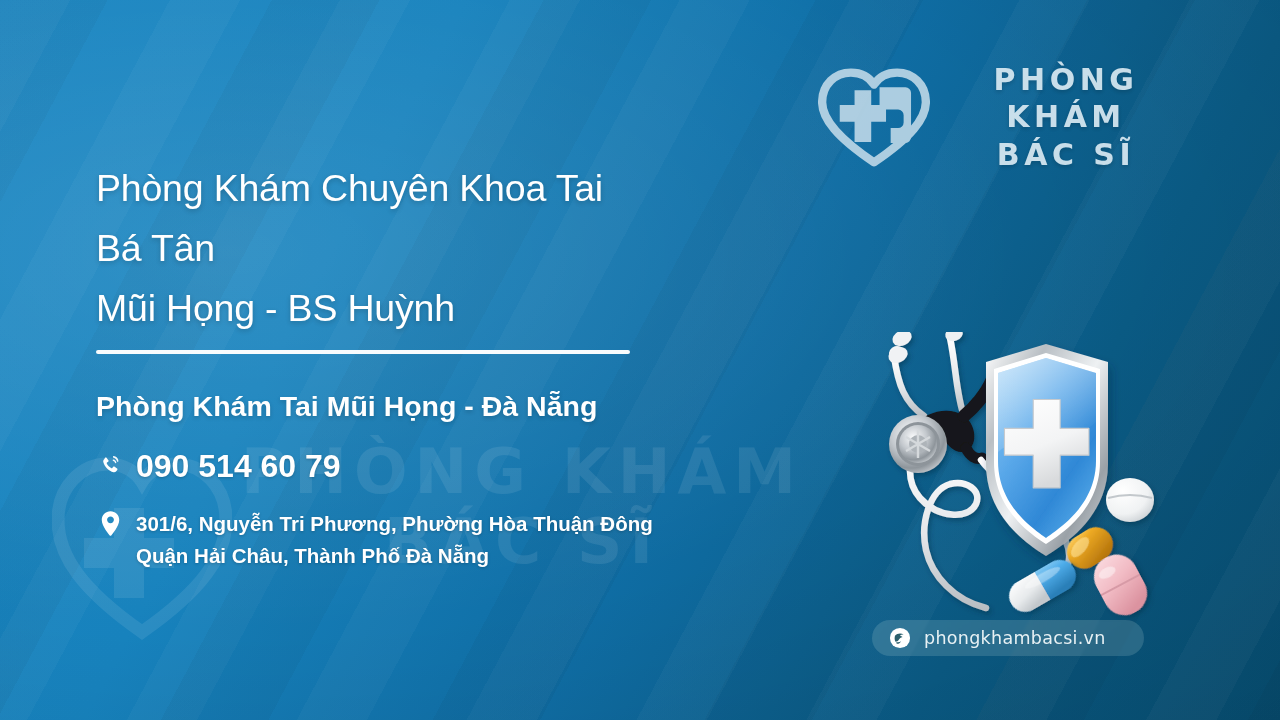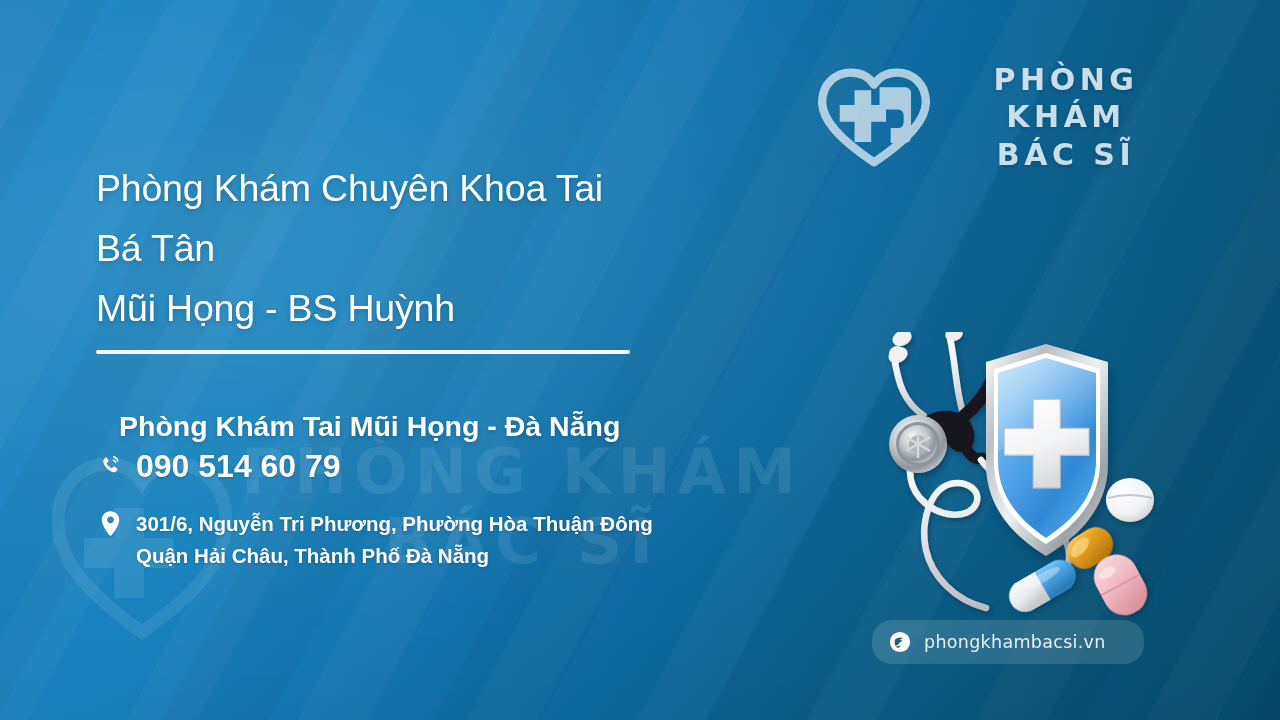--- a/index.html
+++ b/index.html
@@ -61,23 +61,23 @@
     color:#ffffff;font-weight:400;font-size:37.5px;line-height:60px;
     letter-spacing:-0.2px;
     text-shadow:0 2px 5px rgba(0,0,0,.20);
   }
   .headline .ln{display:block;white-space:nowrap;}
   .divider{
     position:absolute;top:350px;left:0;width:534px;height:4px;
     background:#ffffff;border-radius:2px;opacity:.97;
   }
   .subhead{
-    position:absolute;top:404px;left:0;width:720px;
+    position:absolute;top:384px;left:0;width:720px;
     color:#ffffff;font-weight:700;font-size:28.5px;line-height:44px;
-    white-space:nowrap;text-shadow:0 2px 4px rgba(0,0,0,.18);margin-left:23px;
+    white-space:nowrap;text-shadow:0 2px 4px rgba(0,0,0,.18);
   }
   .row{position:absolute;display:flex;align-items:flex-start;gap:14px;}
   .row-phone{top:452px;left:2px;}
   .row-addr{top:508px;left:2px;}
   .ico{flex:0 0 auto;width:24px;display:flex;justify-content:center;padding-top:3px;}
   .ico svg{display:block;}
   .phone-txt{
     color:#ffffff;font-weight:700;font-size:32px;line-height:28px;white-space:nowrap;
     text-shadow:0 1px 3px rgba(0,0,0,.22);
   }
@@ -98,21 +98,21 @@
   }
   .logo-l1{font-size:30px;}
   .logo-l2{font-size:30px;}
 
   
   .illus{position:absolute;left:846px;top:332px;width:330px;height:290px;}
   .illus svg{display:block;width:100%;height:100%;}
 
   
   .site-pill{
-    position:absolute;left:872px;top:620px;width:272px;height:44px;
+    position:absolute;left:872px;top:620px;width:272px;height:36px;
     border-radius:20px;background:rgba(210,230,225,0.17);
     display:flex;align-items:center;gap:13px;padding:0 17px;box-sizing:border-box;
     backdrop-filter:blur(1px);
   }
   .globe{flex:0 0 auto;width:22px;height:22px;}
   .site-txt{
     color:#e8f1f4;font-size:17.5px;font-weight:400;letter-spacing:.3px;white-space:nowrap;
     font-family:"DejaVu Sans","Liberation Sans",sans-serif;
   }
 </style>

